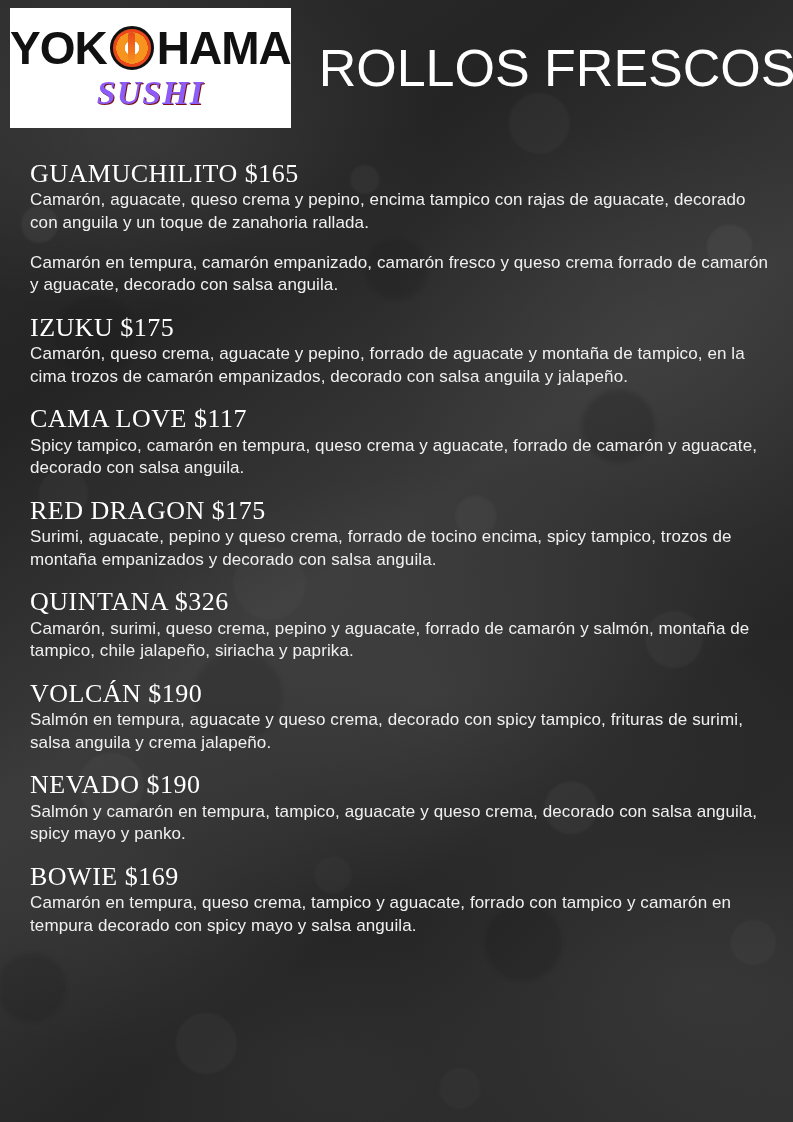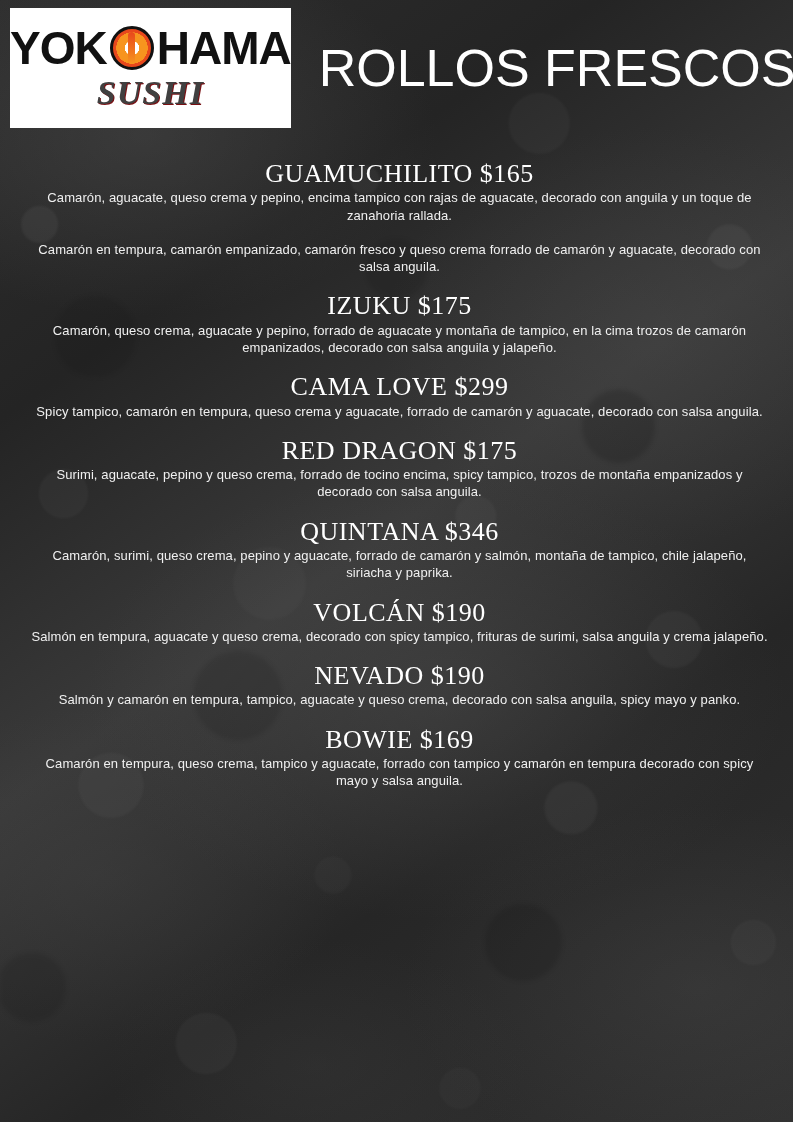--- a/index.html
+++ b/index.html
@@ -116,21 +116,21 @@
     width: 7px; height: 84%;
     margin-left: -3.5px;
     background: linear-gradient(#e8481c, #f7941e);
     border-radius: 4px;
   }
   .logo-sub {
     font-family: "Liberation Serif", serif;
     font-style: italic;
     font-weight: bold;
     font-size: 34px;
-    color: #404040;
+    color: #8b5cf6;
     letter-spacing: 1px;
     margin-top: 2px;
     text-shadow: 1px 1px 0 #7a1013;
   }
   .header-title {
     flex: 1;
     color: #fff;
     font-size: 52px;
     font-weight: 400;
     letter-spacing: 0px;
@@ -138,34 +138,33 @@
     padding-left: 28px;
     white-space: nowrap;
     font-family: "Liberation Sans", sans-serif;
   }
 
   
   .menu {
     position: relative;
     z-index: 3;
     padding: 32px 24px 0 30px;
-    text-align: center;
   }
   .item { margin-bottom: 17px; }
   .item-name {
     font-family: "Liberation Serif", serif;
     font-size: 26px;
     color: #ffffff;
     letter-spacing: .5px;
     line-height: 1.05;
     margin-bottom: 2px;
   }
   .item-desc {
     font-family: "Liberation Sans", sans-serif;
-    font-size: 13px;
+    font-size: 17px;
     color: #f0f0f0;
     line-height: 1.33;
     letter-spacing: .1px;
   }
 </style>
 </head>
 <body>
 
 <div class="page">
   <div class="grunge"></div>
@@ -197,31 +196,31 @@
     <div class="item">
       <div class="item-desc">Camarón en tempura, camarón empanizado, camarón fresco y queso crema forrado de camarón y aguacate, decorado con salsa anguila.</div>
     </div>
 
     <div class="item">
       <div class="item-name">IZUKU $175</div>
       <div class="item-desc">Camarón, queso crema, aguacate y pepino, forrado de aguacate y montaña de tampico, en la cima trozos de camarón empanizados, decorado con salsa anguila y jalapeño.</div>
     </div>
 
     <div class="item">
-      <div class="item-name">CAMA LOVE $299</div>
+      <div class="item-name">CAMA LOVE $117</div>
       <div class="item-desc">Spicy tampico, camarón en tempura, queso crema y aguacate, forrado de camarón y aguacate, decorado con salsa anguila.</div>
     </div>
 
     <div class="item">
       <div class="item-name">RED DRAGON $175</div>
       <div class="item-desc">Surimi, aguacate, pepino y queso crema, forrado de tocino encima, spicy tampico, trozos de montaña empanizados y decorado con salsa anguila.</div>
     </div>
 
     <div class="item">
-      <div class="item-name">QUINTANA $346</div>
+      <div class="item-name">QUINTANA $326</div>
       <div class="item-desc">Camarón, surimi, queso crema, pepino y aguacate, forrado de camarón y salmón, montaña de tampico, chile jalapeño, siriacha y paprika.</div>
     </div>
 
     <div class="item">
       <div class="item-name">VOLCÁN $190</div>
       <div class="item-desc">Salmón en tempura, aguacate y queso crema, decorado con spicy tampico, frituras de surimi, salsa anguila y crema jalapeño.</div>
     </div>
 
     <div class="item">
       <div class="item-name">NEVADO $190</div>

